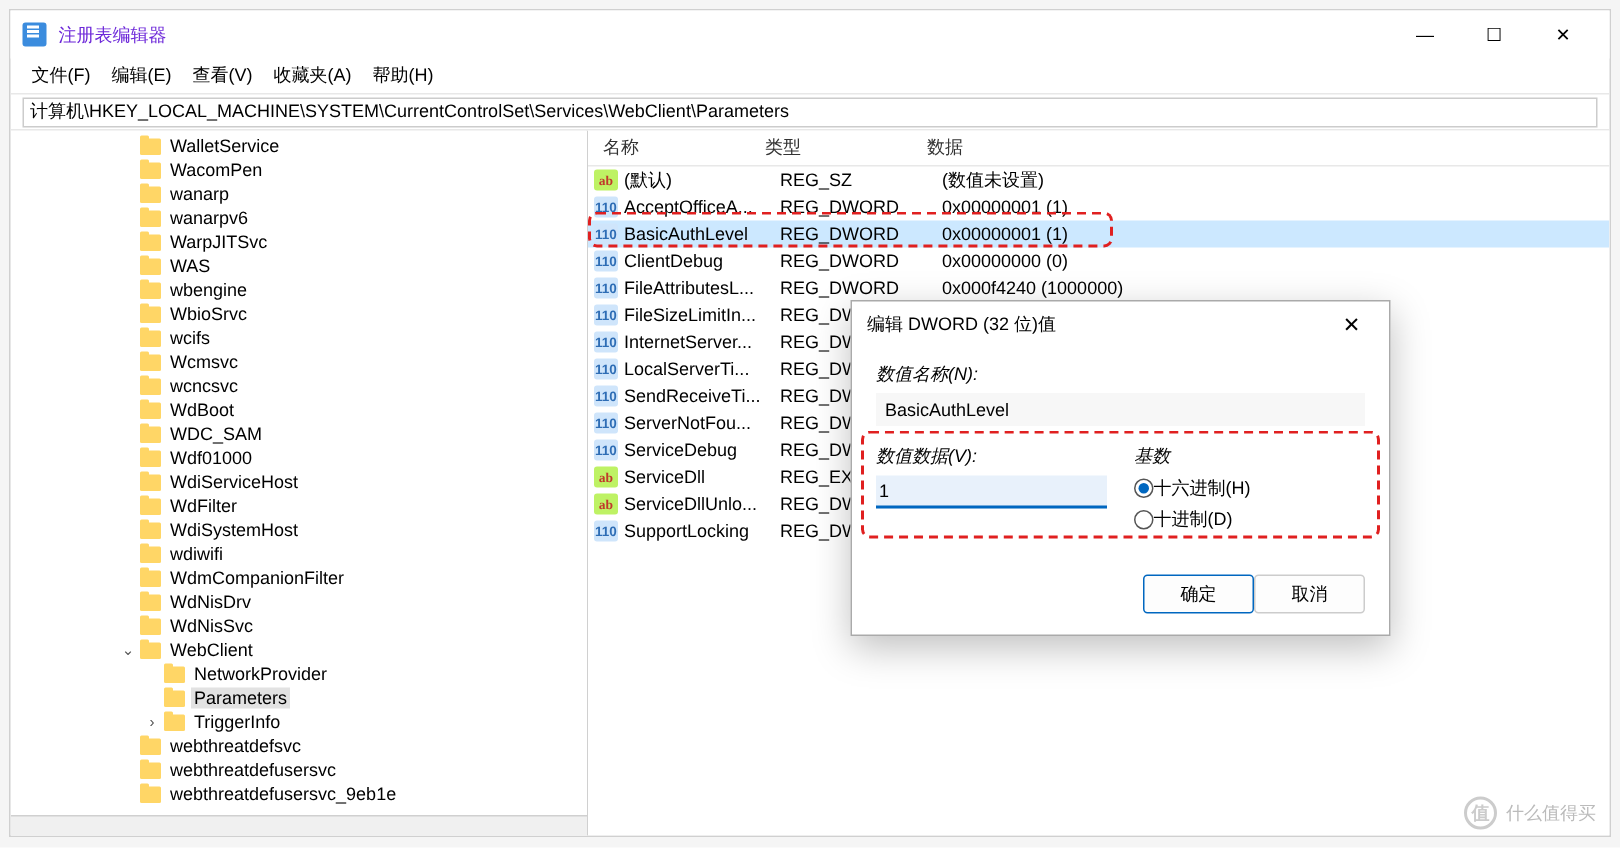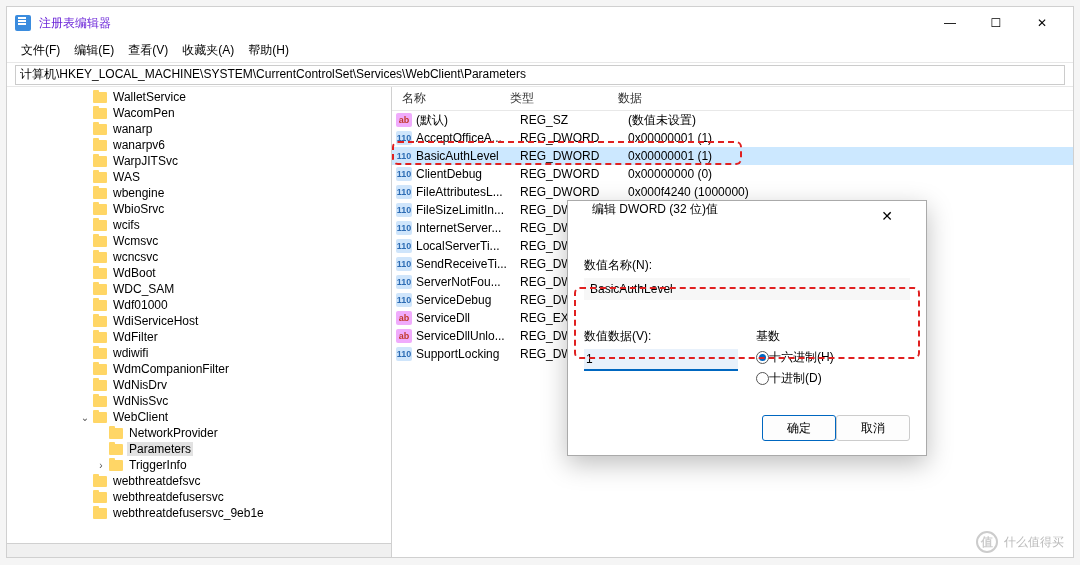--- a/index.html
+++ b/index.html
@@ -37,32 +37,32 @@
 .list-pane { flex: 1; display: flex; flex-direction: column; background: #fff; }
 .list-header { display: flex; height: 24px; align-items: center; border-bottom: 1px solid #e8e8e8; padding-left: 4px; }
 .list-header .col { padding: 0 6px; color: #333; }
 .col-name { width: 108px; }
 .col-type { width: 108px; }
 .col-data { flex: 1; }
 .list-body { flex: 1; overflow: auto; position: relative; }
 .list-row { display: flex; align-items: center; height: 18px; padding-left: 4px; cursor: default; }
 .list-row.selected { background: #cce8ff; }
 .val-icon { width: 16px; height: 14px; margin-right: 4px; display: flex; align-items: center; justify-content: center; font-size: 9px; font-weight: bold; border-radius: 2px; flex-shrink: 0; }
-.val-icon.sz { background: #f0abfc; color: #c0392b; }
+.val-icon.sz { background: #bef264; color: #c0392b; font-family: Liberation Serif, serif; }
 .val-icon.dw { background: #cfe5fb; color: #2e6db5; }
 .list-row .c-name { width: 104px; overflow: hidden; text-overflow: ellipsis; white-space: nowrap; }
 .list-row .c-type { width: 108px; overflow: hidden; text-overflow: ellipsis; white-space: nowrap; }
 .list-row .c-data { flex: 1; overflow: hidden; text-overflow: ellipsis; white-space: nowrap; }
 
 .dialog { position: absolute; left: 567px; top: 200px; width: 360px; background: #fff; border: 1px solid #aaa; box-shadow: 0 8px 24px rgba(0,0,0,0.25); }
-.dialog-titlebar { height: 30px; display: flex; align-items: flex-start; padding: 0 24px; }
+.dialog-titlebar { height: 30px; display: flex; align-items: center; padding: 0 10px; }
 .dialog-titlebar .dtitle { flex: 1; }
 .dialog-close { width: 30px; height: 30px; display:flex; align-items:center; justify-content:center; font-size:14px; }
 .dialog-body { padding: 6px 16px 14px 16px; }
-.dialog-body .label { margin-top: 20px; margin-bottom: 4px; }
+.dialog-body .label { margin-top: 4px; margin-bottom: 4px; font-style: italic; }
 .readonly-field { background: #f7f7f7; padding: 4px 6px; border: none; width: 100%; margin-bottom: 8px; }
 .value-row { display: flex; gap: 18px; margin-top: 6px; }
 .value-col { flex: 1; }
 .value-input { width: 100%; border: none; border-bottom: 2px solid #0067c0; padding: 3px 2px; font-size: 12px; background: #e8f1fb; }
 .radio-group { margin-top: 2px; }
 .radio-item { display: flex; align-items: center; gap: 0; margin: 4px 0; }
 .radio { width: 13px; height: 13px; border: 1px solid #555; border-radius: 50%; display:flex; align-items:center; justify-content:center; }
 .radio.checked::after { content:""; width:7px; height:7px; background:#0067c0; border-radius:50%; }
 .dialog-footer { display: flex; justify-content: flex-end; padding: 10px 16px 14px; }
 .dlg-btn { min-width: 74px; height: 26px; border: 1px solid #ccc; background: #fdfdfd; border-radius: 3px; display:flex; align-items:center; justify-content:center; cursor: default; }
@@ -172,20 +172,25 @@
           </div>
           <div class="tree-node">
             <span class="chevron"></span>
             <span class="folder-icon"></span>
             <span class="label">WdiServiceHost</span>
           </div>
           <div class="tree-node">
             <span class="chevron"></span>
             <span class="folder-icon"></span>
             <span class="label">WdFilter</span>
+          </div>
+          <div class="tree-node">
+            <span class="chevron"></span>
+            <span class="folder-icon"></span>
+            <span class="label">WdiSystemHost</span>
           </div>
           <div class="tree-node">
             <span class="chevron"></span>
             <span class="folder-icon"></span>
             <span class="label">wdiwifi</span>
           </div>
           <div class="tree-node">
             <span class="chevron"></span>
             <span class="folder-icon"></span>
             <span class="label">WdmCompanionFilter</span>

